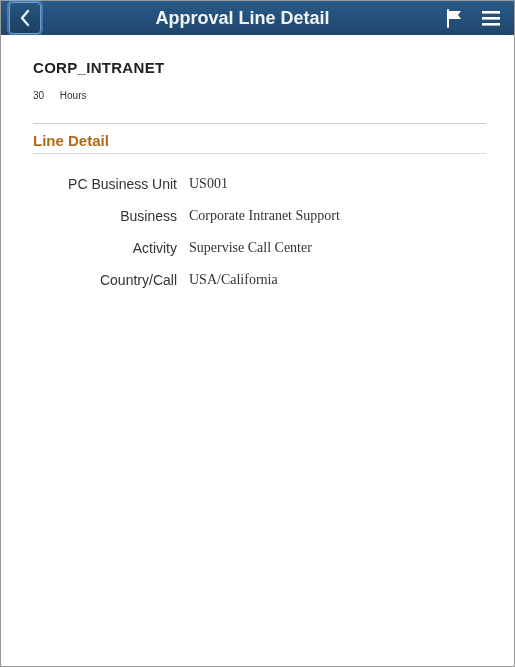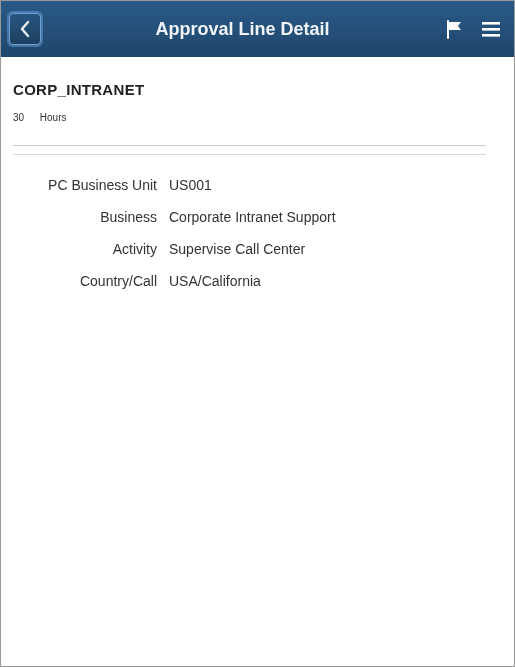--- a/index.html
+++ b/index.html
@@ -1,20 +1,20 @@
 <!DOCTYPE html>
 <html><head>
 <meta charset="utf-8">
 <style>
   * { box-sizing: border-box; margin: 0; padding: 0; }
   html, body { width: 515px; height: 667px; font-family: Arial, Helvetica, sans-serif; background: #fff; }
   .frame { width: 515px; height: 667px; border: 1px solid #999; display: flex; flex-direction: column; }
   .header {
     background: linear-gradient(#2a5a87, #1f466b);
-    height: 56px;
+    height: 34px;
     display: flex;
     align-items: center;
     padding: 0 8px;
     color: #fff;
     justify-content: center;
   }
   .back-btn {
     width: 32px; height: 32px;
     border: 1px solid #6fa0d0;
     background: linear-gradient(#275680, #1c3f60);
@@ -25,31 +25,31 @@
   }
   .header-title {
     flex: 1;
     text-align: center;
     font-size: 18px;
     font-weight: bold;
     color: #f0f4f8;
   }
   .header-right { display: flex; align-items: center; gap: 14px; padding-right: 4px; }
   .icon-btn { cursor: pointer; display: flex; align-items: center; justify-content: center; }
-  .content { flex: 1; padding: 24px 28px 0 12px; overflow: auto; background: #fff; }
+  .content { flex: 1; padding: 24px 28px 0 32px; overflow: auto; background: #fff; }
   .code-title { font-size: 15px; font-weight: bold; color: #222; letter-spacing: 0.3px; }
   .subline { margin-top: 14px; font-size: 10px; color: #333; }
   .subline .qty { display: inline-block; width: 24px; }
   .section-rule { border: none; border-top: 1px solid #ccc; margin: 22px 0 8px 0; }
   .section-title { color: #b06a1a; font-size: 15px; font-weight: bold; margin-bottom: 4px; }
   .section-underline { border: none; border-top: 1px solid #d8d8d8; margin-bottom: 14px; }
   .detail-table { width: 100%; border-collapse: collapse; }
   .detail-table td { padding: 8px 6px; font-size: 14px; color: #333; vertical-align: top; }
   .detail-table td.label { text-align: right; font-weight: normal; color: #333; width: 150px; white-space: nowrap; }
-  .detail-table td.value { text-align: left; color: #333; }
+  .detail-table td.value { text-align: left; color: #333; font-family: Liberation Serif, serif; }
 </style>
 </head>
 <body>
 
 <div class="frame">
 
   <div class="header">
     <div class="back-btn">
       <svg width="14" height="18" viewBox="0 0 14 18">
         <path d="M10 2 L4 9 L10 16" stroke="#e6eef6" stroke-width="2.4" fill="none" stroke-linecap="round" stroke-linejoin="round"></path>
@@ -74,20 +74,21 @@
   </div>
 
   <div class="content">
     <div class="code-title">CORP_INTRANET</div>
     <div class="subline">
       <span class="qty">30</span>
       <span>Hours</span>
     </div>
 
     <hr class="section-rule">
+    <div class="section-title">Line Detail</div>
     <hr class="section-underline">
 
     <table class="detail-table">
       <tbody id="detail-body">
           <tr>
             <td class="label">PC Business Unit</td>
             <td class="value">US001</td>
           </tr>
           <tr>
             <td class="label">Business</td>

